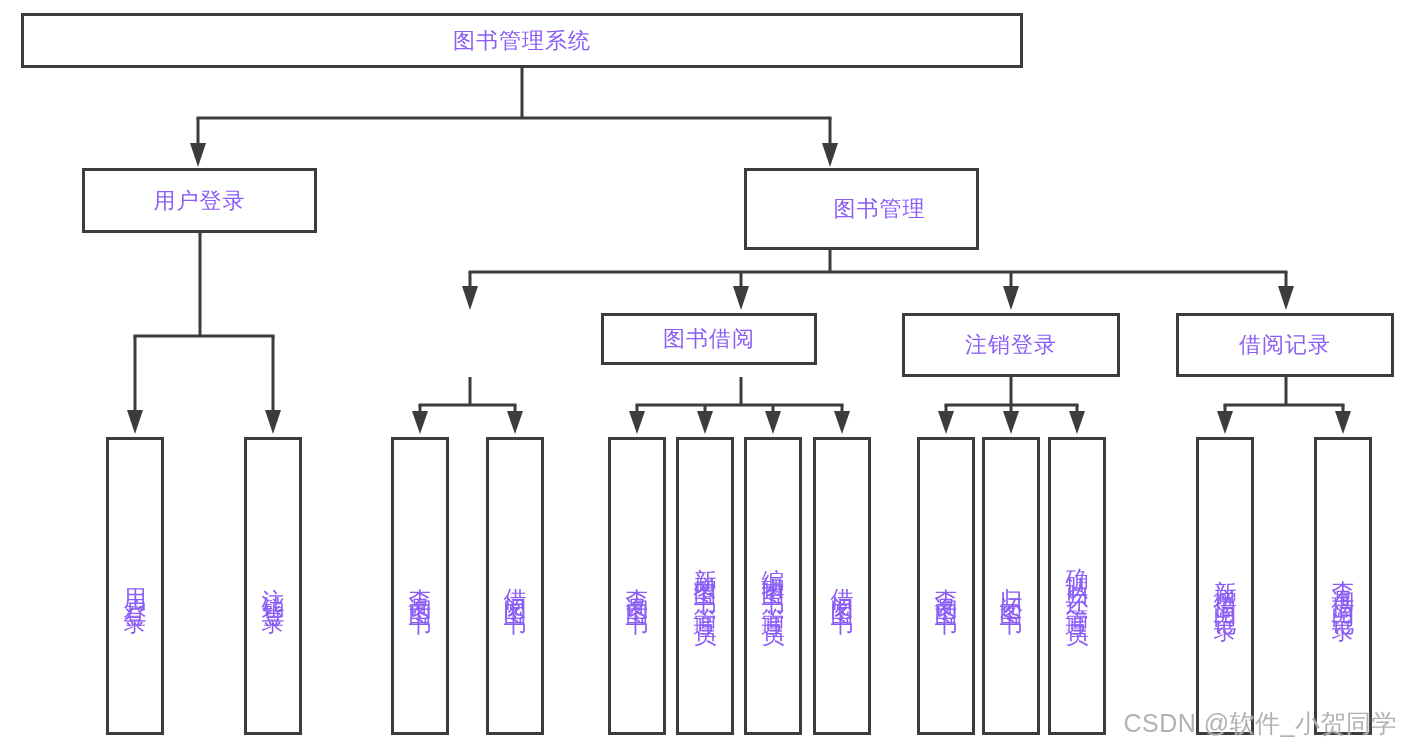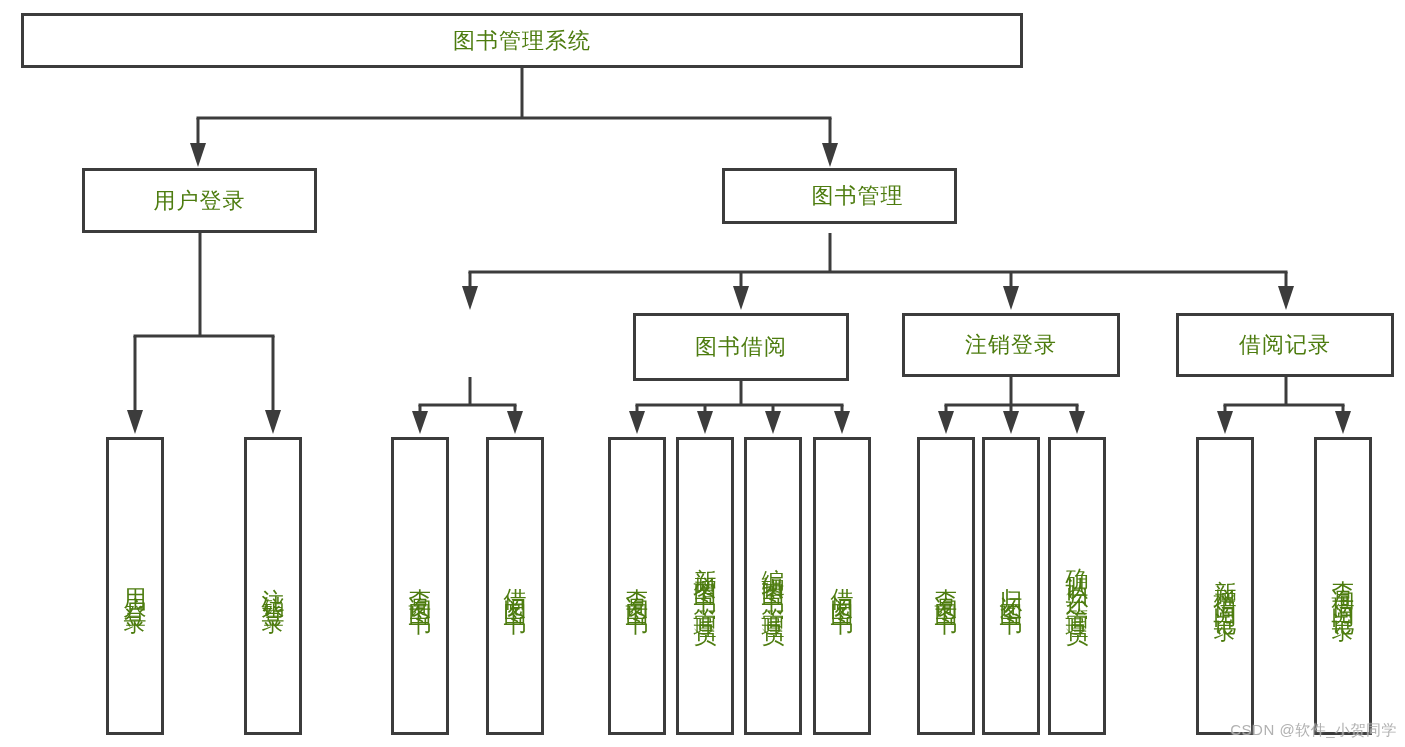--- a/index.html
+++ b/index.html
@@ -19,41 +19,41 @@
   .connectors line { stroke: #3c3c3c; stroke-width: 3; }
   .connectors polygon { fill: #3c3c3c; }
   .node {
     position: absolute;
     box-sizing: border-box;
     background: #ffffff;
     border: 3px solid #3c3c3c;
     display: flex;
     align-items: center;
     justify-content: center;
-    color: #4d7c0f;
+    color: #8b5cf6;
     z-index: 2;
   }
   .node.h span {
     font-size: 22px;
     letter-spacing: 1px;
     white-space: nowrap;
   }
   .node.v span {
     writing-mode: vertical-rl;
     text-orientation: mixed;
     font-size: 23px;
     letter-spacing: 8px;
     line-height: 1;
   }
   .watermark {
     position: absolute;
     right: 8px;
     bottom: 7px;
     z-index: 5;
-    font-size: 15px;
+    font-size: 25px;
     color: rgba(168, 168, 168, 0.9);
     letter-spacing: 0.5px;
     white-space: nowrap;
     text-shadow: 0 0 2px rgba(255,255,255,0.8);
   }
 </style>
 </head>
 <body>
 
 <div class="canvas">
@@ -120,25 +120,25 @@
     <polygon points="1335,411 1351,411 1343,434"></polygon>
   </svg>
 
   <div class="node h" style="left:21px; top:13px; width:1002px; height:55px;">
     <span>图书管理系统</span>
   </div>
 
   <div class="node h" style="left:82px; top:168px; width:235px; height:65px;">
     <span>用户登录</span>
   </div>
-  <div class="node h" style="left:722px; top:168px; width:235px; height:56px;padding-left:36px;">
+  <div class="node h" style="left:744px; top:168px; width:235px; height:82px;padding-left:36px;">
     <span>图书管理</span>
   </div>
 
-  <div class="node h" style="left:633px; top:313px; width:216px; height:68px;">
+  <div class="node h" style="left:601px; top:313px; width:216px; height:52px;">
     <span>图书借阅</span>
   </div>
   <div class="node h" style="left:902px; top:313px; width:218px; height:64px;">
     <span>注销登录</span>
   </div>
   <div class="node h" style="left:1176px; top:313px; width:218px; height:64px;">
     <span>借阅记录</span>
   </div>
 
   <div class="node v" style="left:106px; top:437px; width:58px; height:298px;">

